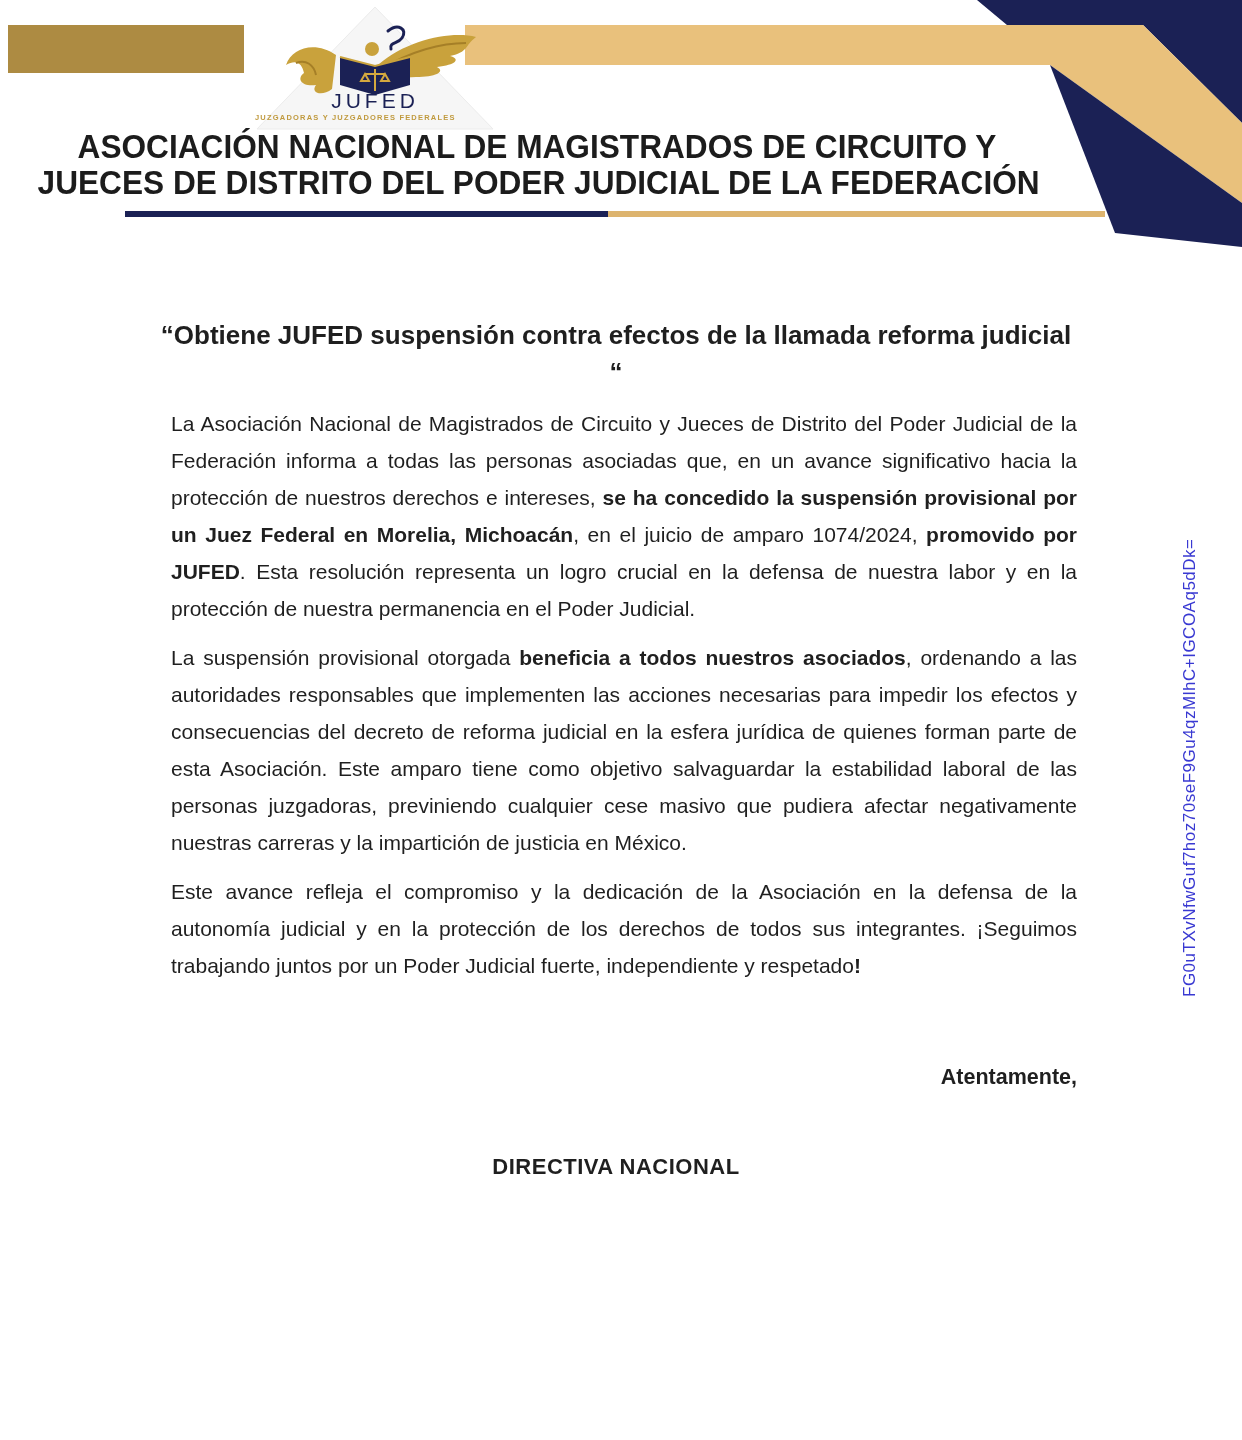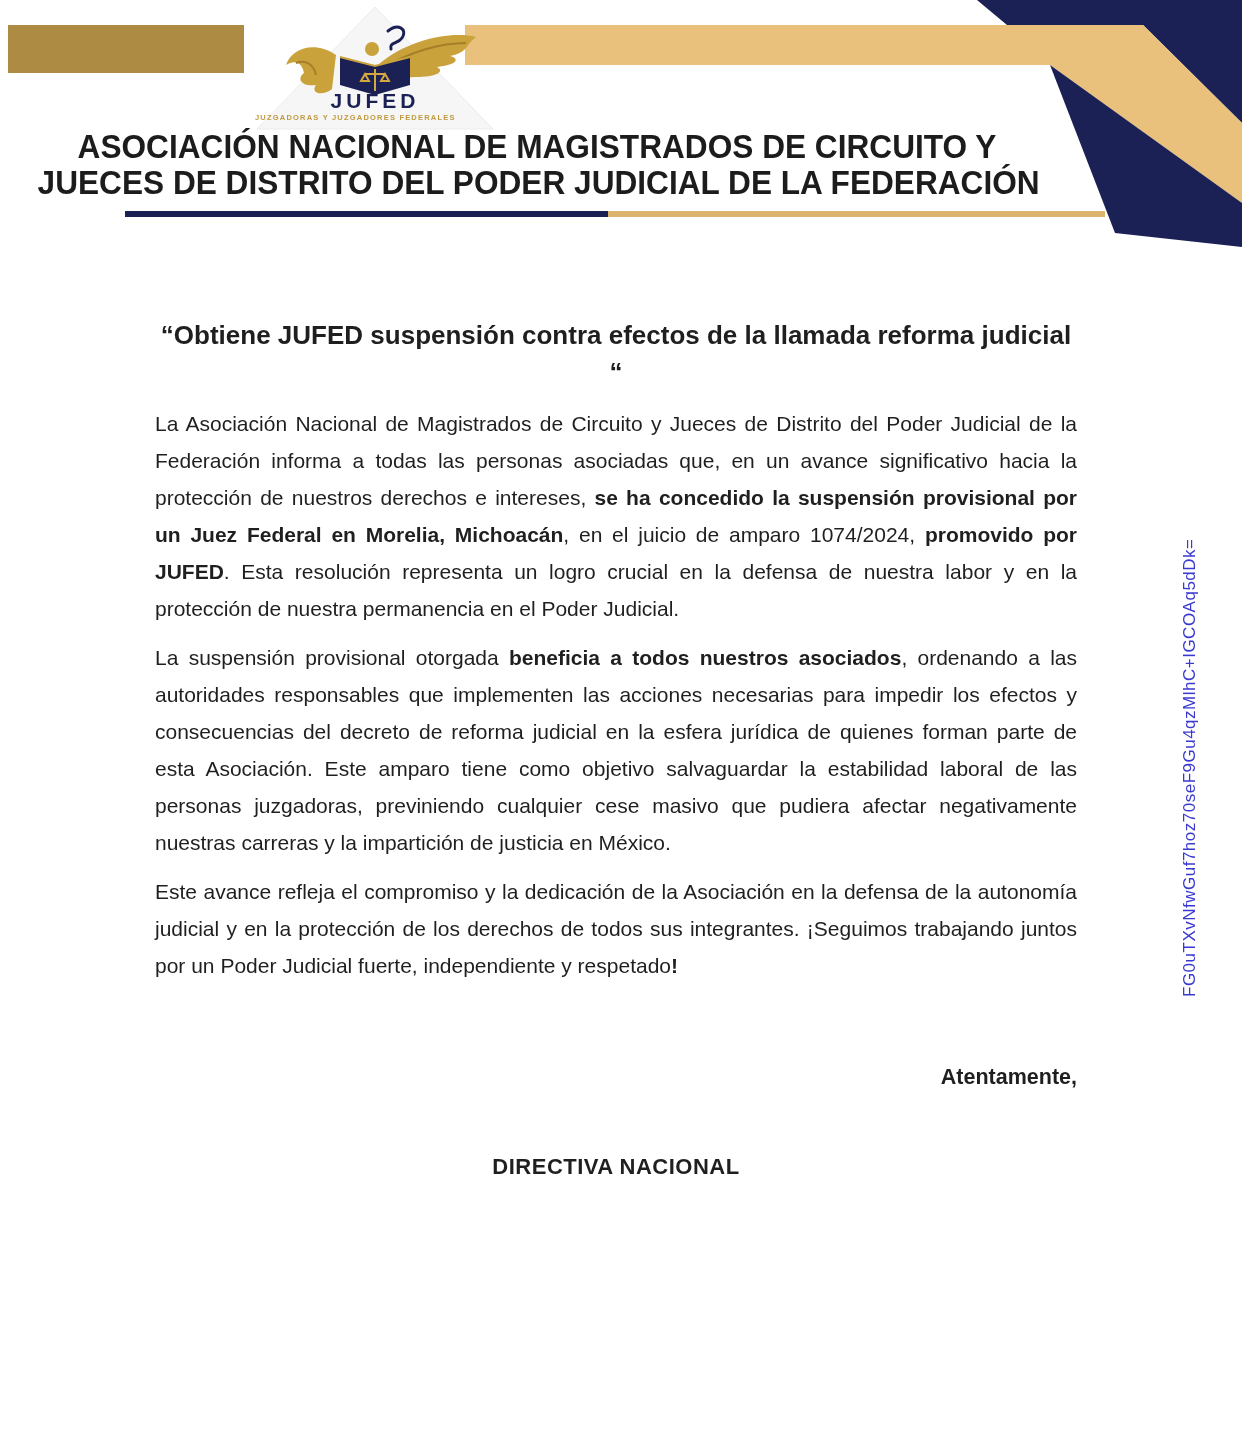--- a/index.html
+++ b/index.html
@@ -18,21 +18,21 @@
     position:absolute;left:8px;top:25px;width:236px;height:48px;
     background:#ad8b42;
   }
   .corner-svg{position:absolute;left:465px;top:0;width:777px;height:345px;}
 
   
   .logo{position:absolute;left:255px;top:5px;width:240px;height:128px;}
   .logo svg{position:absolute;left:0;top:0;}
   .logo .acronym{
     position:absolute;left:0;top:84px;width:100%;
-    text-align:center;font-weight:bold;font-size:21px;letter-spacing:4px;
+    text-align:center;font-weight:normal;font-size:21px;letter-spacing:4px;
     color:#1b2155;
   }
   .logo .tagline{
     position:absolute;left:0;top:108px;width:100%;
     text-align:left;font-weight:bold;font-size:7.5px;letter-spacing:1.2px;
     color:#c09a3e;
   }
 
   
   .org-title{
@@ -51,21 +51,21 @@
     position:absolute;left:155px;top:305px;width:922px;
     font-size:21px;line-height:37px;color:#1f1f1f;
   }
   .dateline{
     text-align:right;margin:0 0 22px 0;white-space:pre-wrap;font-size:21.5px;
   }
   .headline{
     text-align:center;font-weight:bold;margin:12px 0 14px 0;font-size:26px;
   }
   .body-para{
-    text-align:justify;margin:0 0 12px 0;
+    text-align:justify;margin:0 0 12px 16px;
   }
   .body-para .b{font-weight:bold;}
   .closing{
     text-align:right;font-weight:bold;margin:75px 0 0 0;font-size:21.5px;
   }
   .signature{
     text-align:center;font-weight:bold;margin:52px 0 0 0;font-size:22px;letter-spacing:0.5px;
   }
 
   

